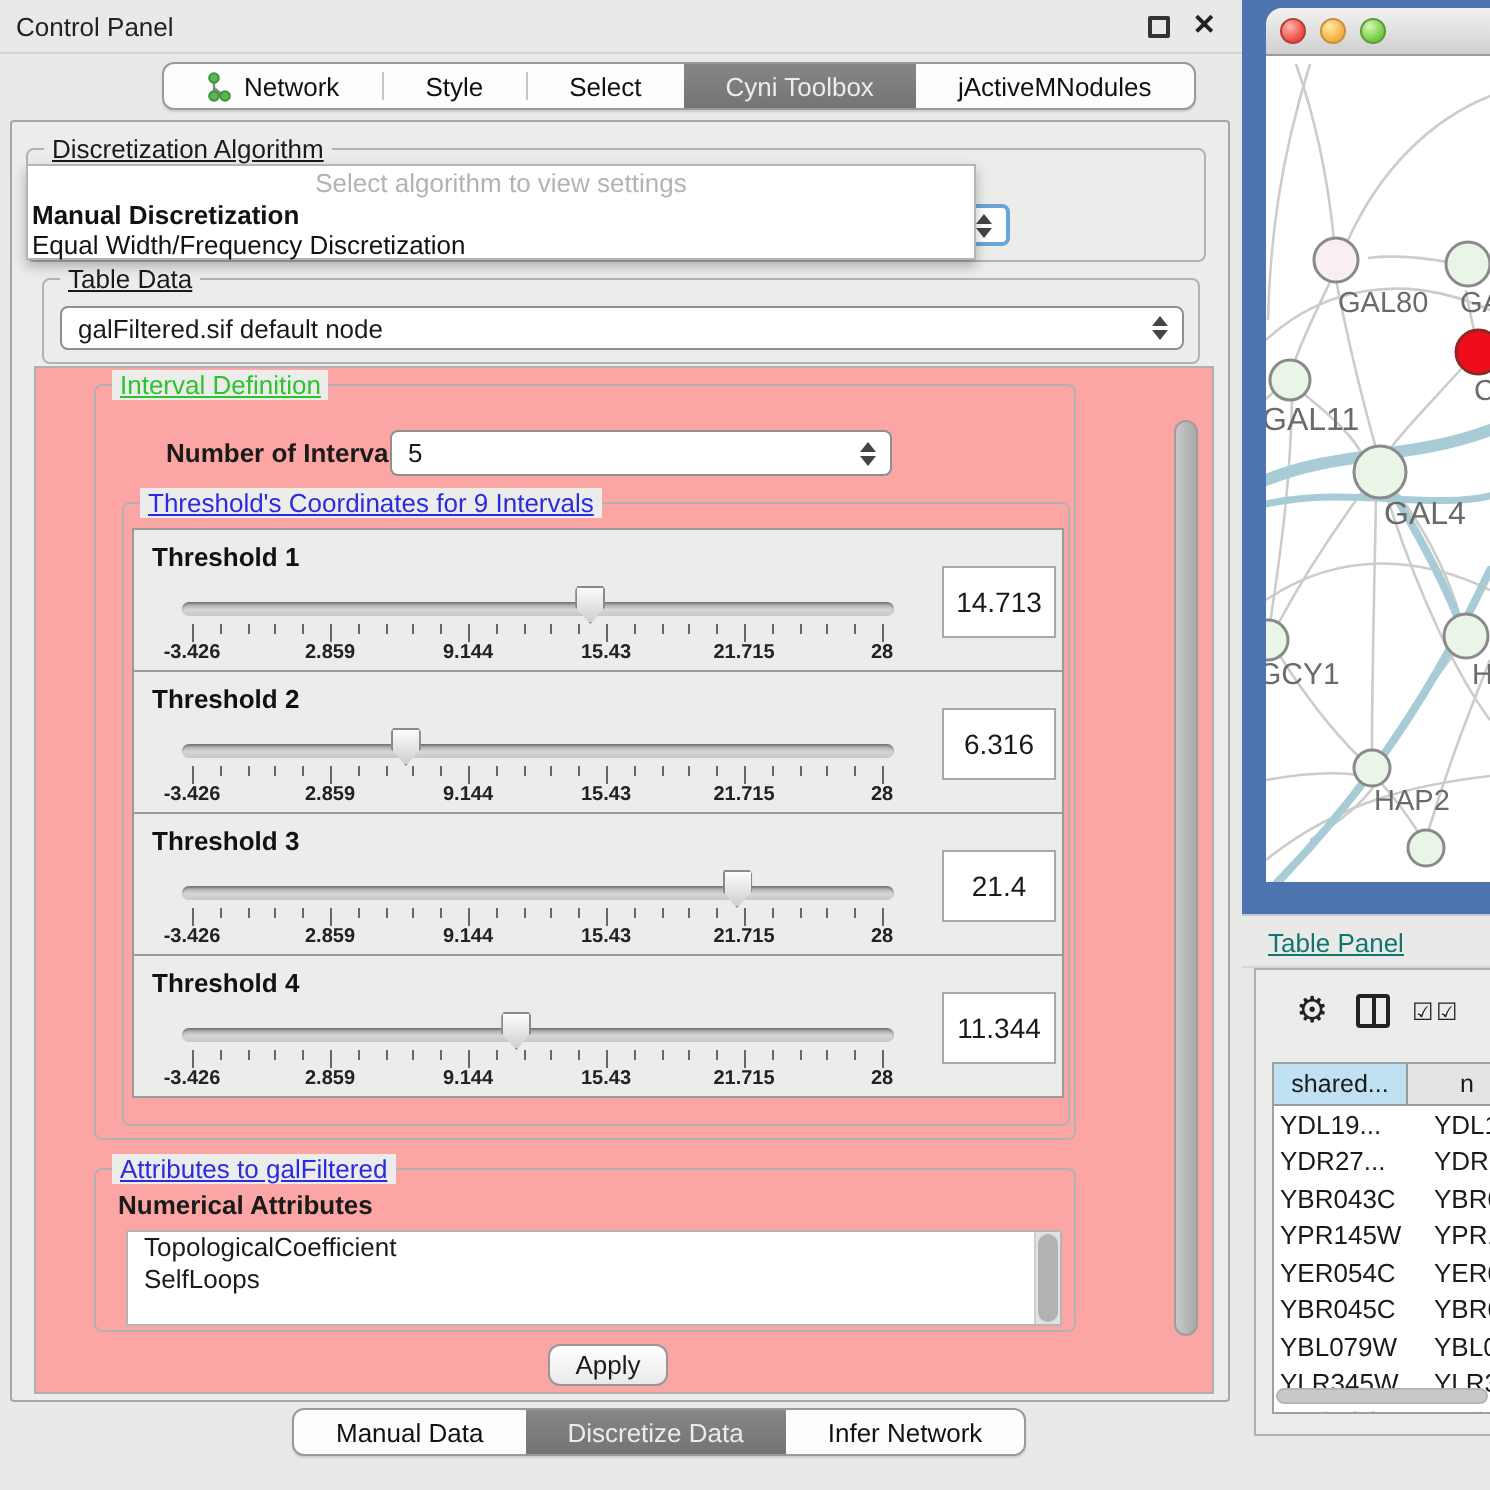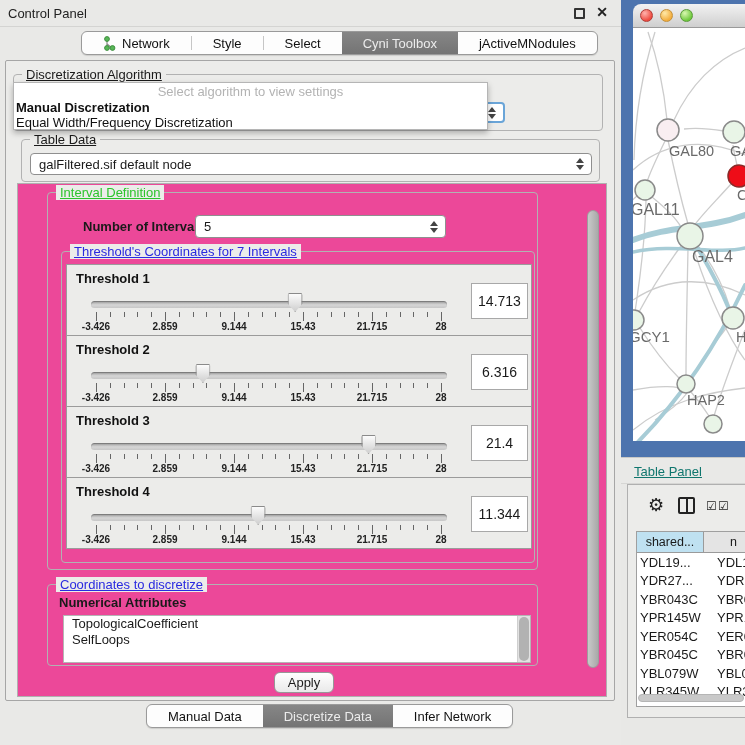--- a/index.html
+++ b/index.html
@@ -36,21 +36,21 @@
   .spin-up { width:0; height:0; border-left:4px solid transparent; border-right:4px solid transparent; border-bottom:5px solid #444; }
   .spin-dn { width:0; height:0; border-left:4px solid transparent; border-right:4px solid transparent; border-top:5px solid #444; }
 
   
   .popup { position:absolute; left:7px; top:21px; width:475px; height:48px; background:#fff; border:1px solid #b5b5b5; box-shadow:0 3px 6px rgba(0,0,0,0.28); z-index:30; }
   .popup-prompt { height:17px; text-align:center; color:#b3b3b3; font-size:13px; line-height:17px; }
   .popup-item { height:15px; font-size:13px; line-height:15px; padding-left:2px; color:#111; }
   .popup-item.bold { font-weight:bold; }
 
   
-  .scroll-area { position:absolute; left:11px; top:122px; width:590px; height:514px; border:1px solid #b0b0b0; background:#ec4899; }
+  .scroll-area { position:absolute; left:11px; top:122px; width:590px; height:514px; border:1px solid #b0b0b0; background:#fca5a5; }
   .v-thumb { position:absolute; right:7px; top:26px; width:12px; height:458px; border-radius:6px; background:linear-gradient(90deg,#c9c9c9,#a9a9a9); border:1px solid #9d9d9d; }
 
   
   .threshold-row { position:relative; width:466px; height:72px; border:1px solid #9b9b9b; margin-top:-1px; background:#ececea; }
   .th-label { position:absolute; left:9px; top:6px; font-size:13px; font-weight:bold; color:#111; }
   .track-zone { position:absolute; left:24px; top:0; width:356px; height:72px; }
   .slider-track { position:absolute; left:0; top:36px; width:100%; height:7px; border-radius:4px; background:linear-gradient(180deg,#9a9a9a,#d6d6d6 55%,#c7c7c7); box-shadow:inset 0 1px 1px rgba(0,0,0,0.25); }
   .ticks { position:absolute; left:5px; top:47px; width:345px; height:9px; }
   .tick { position:absolute; top:0; width:1px; height:5px; background:#666; }
   .tick.major { height:9px; }
@@ -172,21 +172,21 @@
         <span style="position:absolute; left:35px; top:26px; font-size:13px; font-weight:bold;">Number of Intervals</span>
         <div class="combo" style="left:147px; top:22px; width:251px; height:23px;">
           <span>5</span>
           <span class="spinner">
               <span class="spin-up"></span>
               <span class="spin-dn"></span>
             </span>
         </div>
 
         <div class="group" style="left:13px; top:58px; width:474px; height:312px;">
-          <span class="group-title gt-blue">Threshold's Coordinates for 7 Intervals</span>
+          <span class="group-title gt-blue">Threshold's Coordinates for 9 Intervals</span>
 
           <div style="position:absolute; left:4px; top:13px;">
 
             <div class="threshold-row">
               <span class="th-label">Threshold 1</span>
               <div class="track-zone">
                 <div class="slider-track"></div>
                 <div class="ticks">
                     <div class="tick major" style="left: 0%;"></div>
                     <div class="tick" style="left: 4%;"></div>
@@ -368,21 +368,21 @@
                     <div class="slider-handle" style="left: 46.9993%;"></div>
                   </div>
               </div>
               <div class="val-box">11.344</div>
             </div>
           </div>
         </div>
       </div>
 
       <div class="group" style="left:29px; top:400px; width:491px; height:82px; position:absolute;">
-        <span class="group-title gt-blue">Coordinates to discretize</span>
+        <span class="group-title gt-blue">Attributes to galFiltered</span>
         <span style="position:absolute; left:11px; top:10px; font-size:13px; font-weight:bold;">Numerical Attributes</span>
         <div class="attr-list">
           <div class="attr-item">TopologicalCoefficient</div>
           <div class="attr-item">SelfLoops</div>
           <div class="list-scroll">
               <div class="list-thumb"></div>
             </div>
         </div>
       </div>
 

